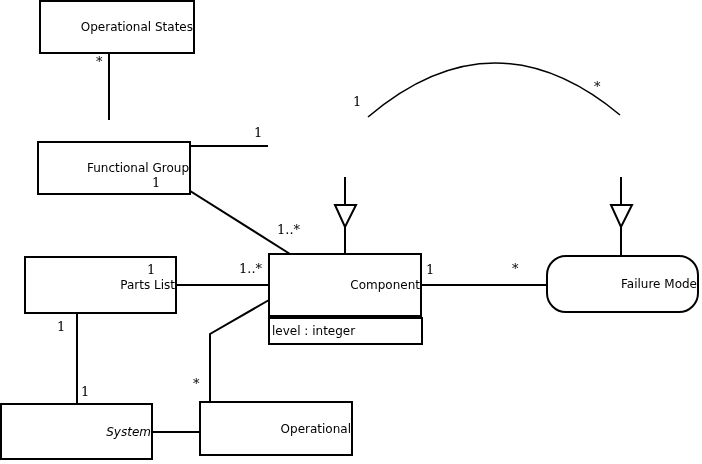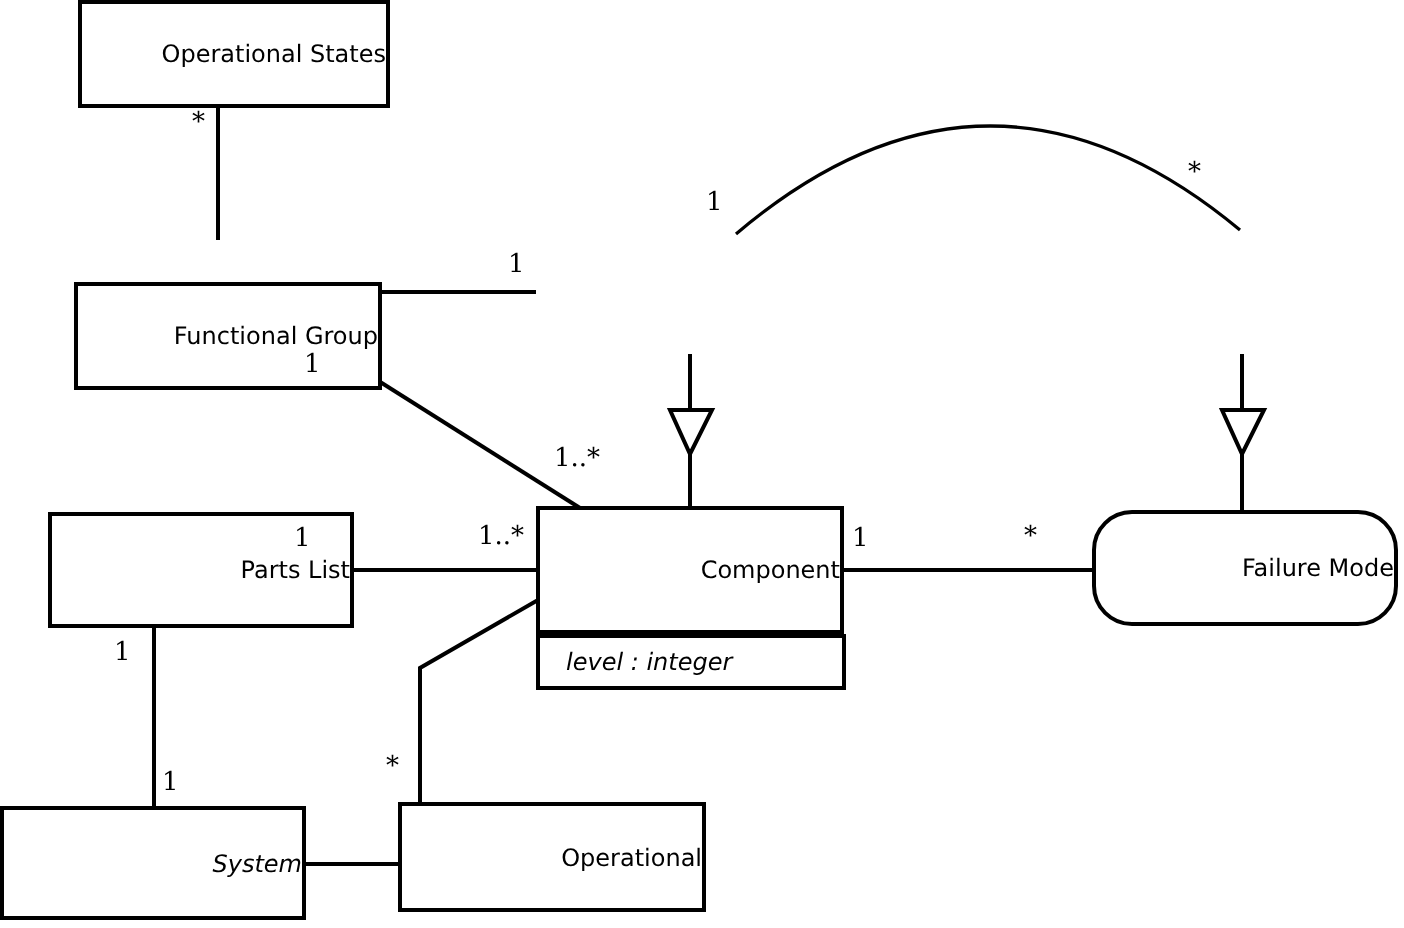--- a/index.html
+++ b/index.html
@@ -31,22 +31,21 @@
     justify-content: flex-end;
     z-index: 2;
   }
   .uml-class-label {
     font-size: 12px;
     color: #000000;
     white-space: nowrap;
   }
   .uml-attr {
     justify-content: flex-start;
-    padding-left: 13px;
-    font-style: italic;
+    padding-left: 2px;
   }
   .mult {
     position: absolute;
     z-index: 3;
     font-family: "DejaVu Serif", "Liberation Serif", serif;
     font-size: 13px;
     color: #000000;
     white-space: nowrap;
     line-height: 1;
   }

